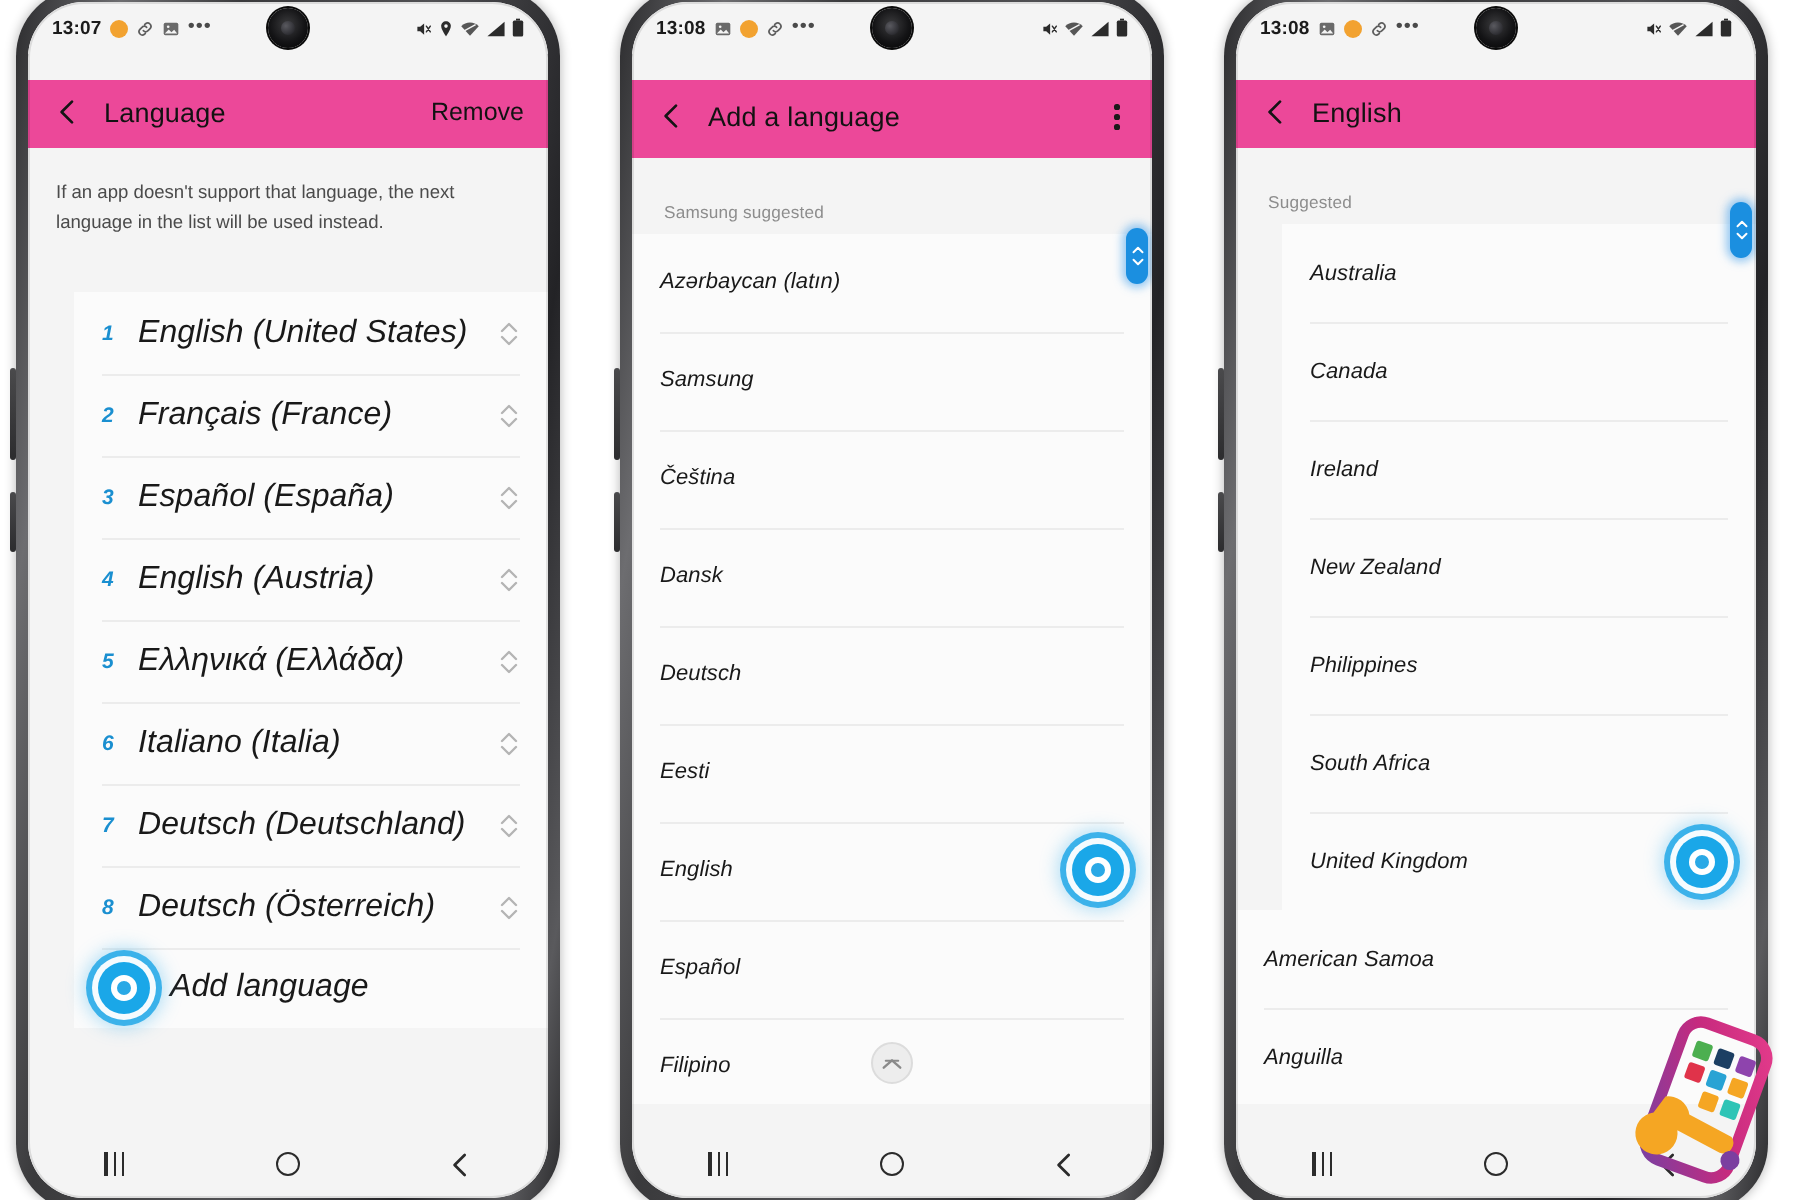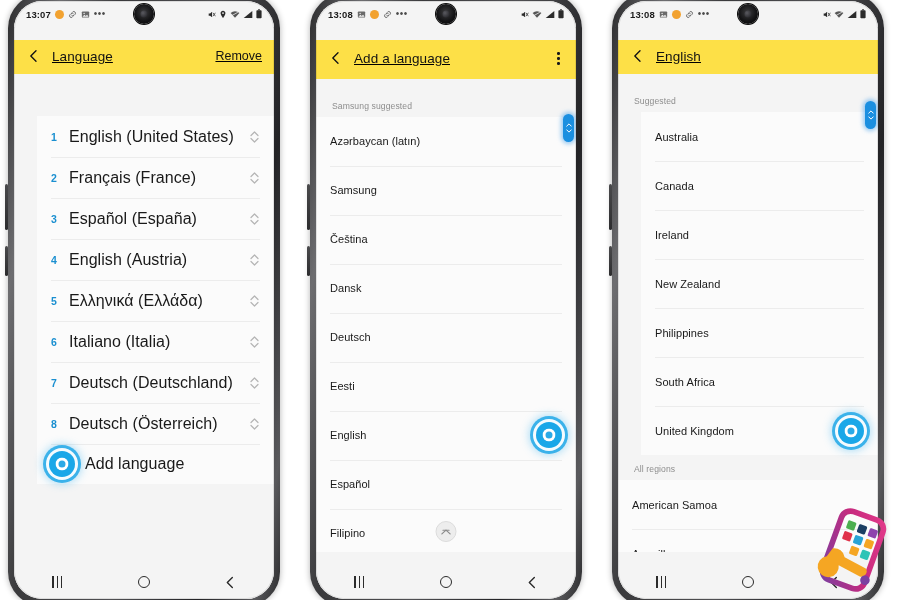--- a/index.html
+++ b/index.html
@@ -70,39 +70,39 @@
   }
   .camera:after{
     content:"";position:absolute;left:50%;top:50%;transform:translate(-50%,-50%);
     width:7px;height:7px;border-radius:50%;
     background:radial-gradient(circle at 35% 35%,#5a5a60,#1a1a1e);
   }
 
   
   .appbar{
     flex:0 0 auto;display:flex;align-items:center;
-    padding:8px 12px 10px 12px;background:#fde047;gap:10px;text-decoration:underline;
+    padding:8px 12px 10px 12px;background:#ec4899;gap:10px;
   }
   .back-ic{width:16px;height:16px;flex:0 0 16px;}
   .appbar-title{font-size:13.5px;color:#121212;font-weight:400;letter-spacing:.1px;}
   .appbar-action{margin-left:auto;font-size:12.5px;color:#121212;}
   .kebab{margin-left:auto;display:flex;flex-direction:column;gap:2.5px;align-items:center;padding:4px;}
   .kebab i{width:2.6px;height:2.6px;border-radius:50%;background:#1a1a1a;display:block;}
 
   
   .desc{
     padding:2px 14px 14px 14px;background:#f4f4f4;
     font-size:9.3px;line-height:1.62;color:#4b4b4b;
   }
   .desc p+p{margin-top:0;}
 
   
   .content{flex:1 1 auto;position:relative;background:#f4f4f4;overflow:hidden;}
 
-  .card{background:#5eead4;border-radius:0;}
+  .card{background:#5eead4;border-radius:0;font-style:italic;}
   .card.rounded-top{border-top-left-radius:14px;border-top-right-radius:14px;}
   .card.rounded-bot{border-bottom-left-radius:14px;border-bottom-right-radius:14px;margin-left:23px;}
 
   .sect-head{
     padding:9px 16px 6px 16px;font-size:8.6px;color:#8d8d8d;background:#f4f4f4;letter-spacing:.1px;
   }
 
   .row{
     position:relative;display:flex;align-items:center;
     height:41px;padding:0 14px;background:#fbfbfb;
@@ -230,20 +230,21 @@
         <span class="back-ic">
           <svg width="16" height="16" viewBox="0 0 20 20">
               <path d="M12.5 3.5L6 10l6.5 6.5" fill="none" stroke="#141414" stroke-width="1.7" stroke-linecap="round" stroke-linejoin="round"></path>
             </svg>
         </span>
         <span class="appbar-title">Language</span>
         <span class="appbar-action">Remove</span>
       </div>
 
       <div class="desc">
+        <p>If an app doesn't support that language, the next language in the list will be used instead.</p>
       </div>
 
       <div class="content">
         <div class="card rounded-top rounded-bot">
 
           <div class="row">
             <span class="row-num">1</span>
             <span class="row-label">English (United States)</span>
             <span class="reorder">
               <svg width="11" height="14" viewBox="0 0 11 14">
@@ -580,21 +581,20 @@
           </div>
           <div class="row" style="height:49px">
             <span class="row-label big">South Africa</span>
           </div>
           <div class="row" style="height:49px">
             <span class="row-label big">United Kingdom</span>
             <span class="tap inrow"></span>
           </div>
         </div>
 
-        <div class="sect-head">All regions</div>
 
         <div class="card rounded-top">
           <div class="row" style="height:49px">
             <span class="row-label big">American Samoa</span>
           </div>
           <div class="row" style="height:49px">
             <span class="row-label big">Anguilla</span>
           </div>
         </div>
       </div>

